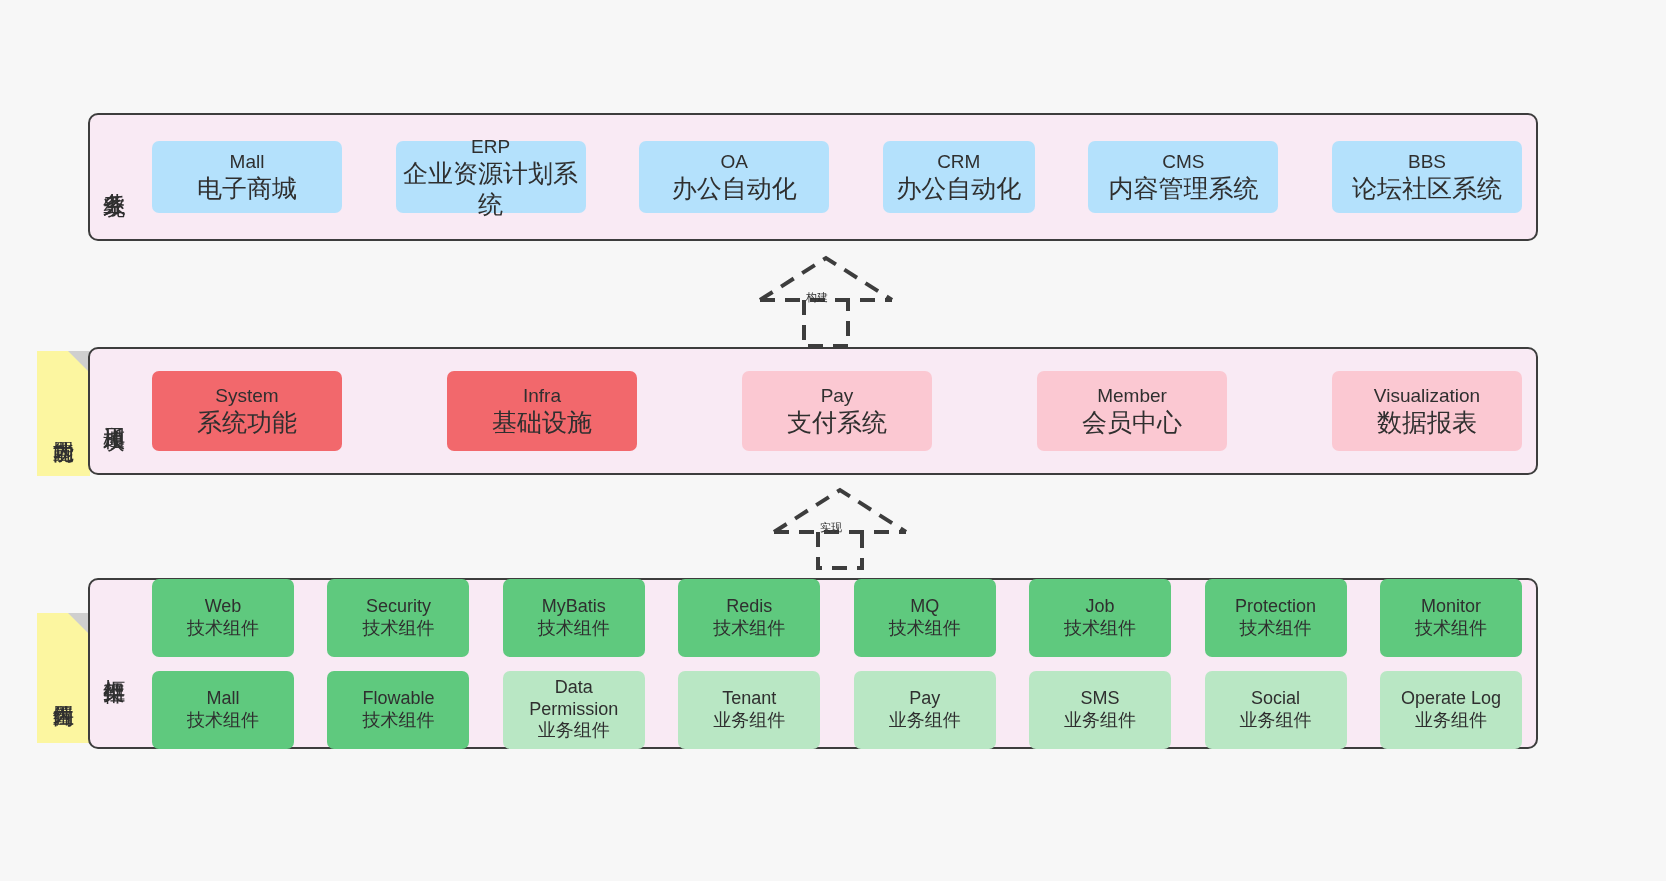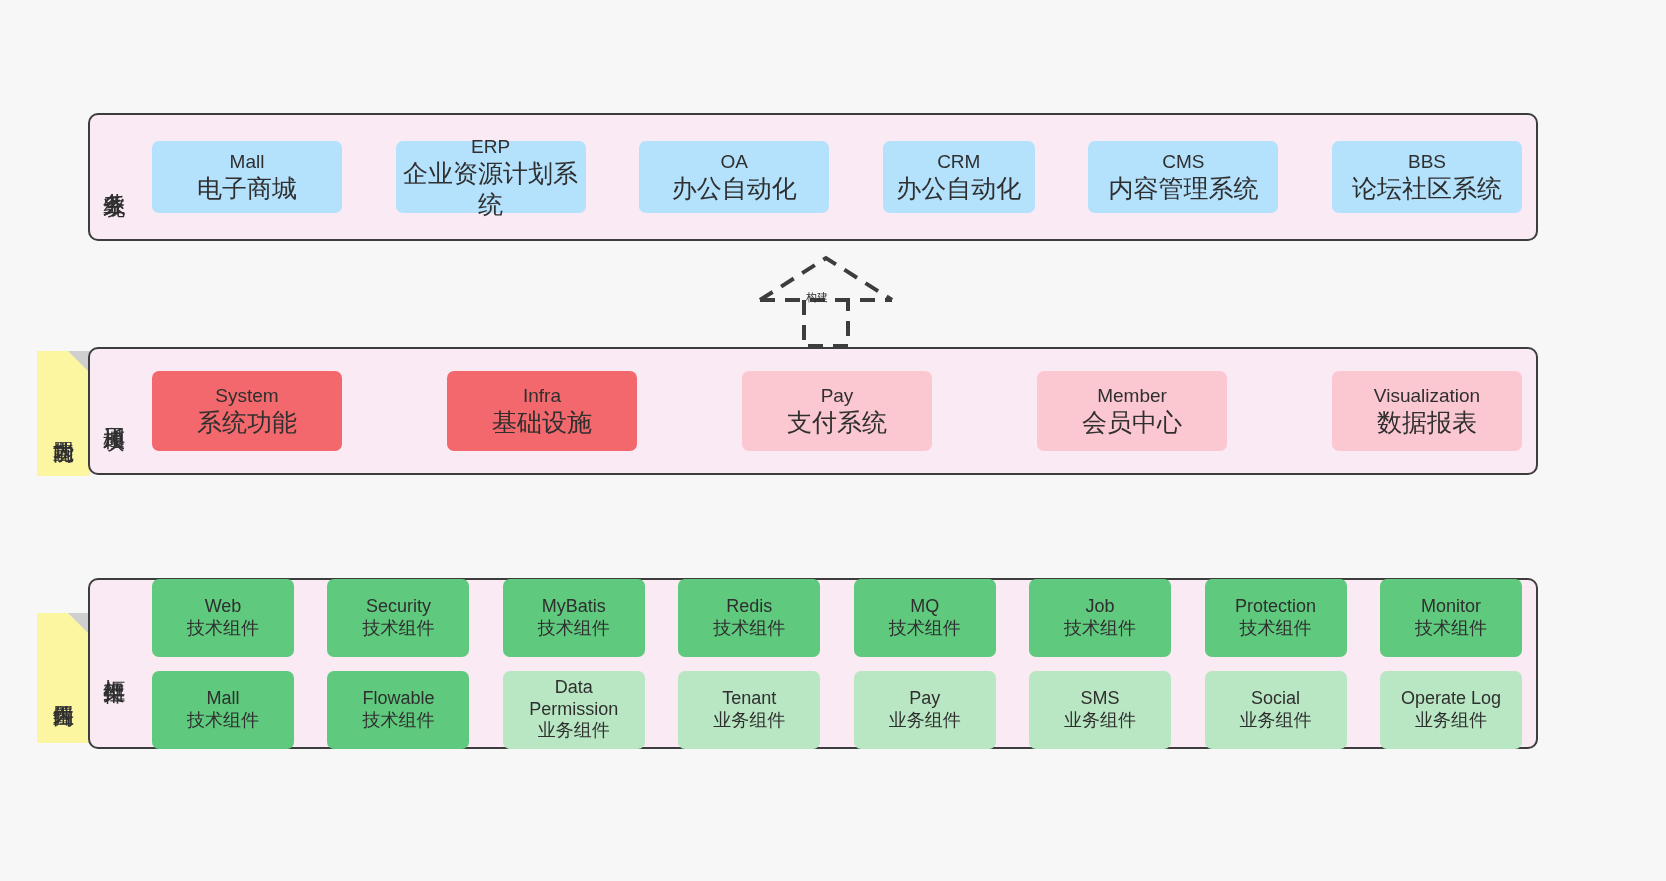--- a/index.html
+++ b/index.html
@@ -206,20 +206,28 @@
           <span class="n-sub">会员中心</span>
         </div>
         <div class="node pinklight" style="width:190px">
           <span class="n-title">Visualization</span>
           <span class="n-sub">数据报表</span>
         </div>
       </div>
     </div>
   </div>
 
+  <div class="uml-arrow" id="arrow-implement">
+    <svg width="160" height="82" viewBox="0 0 160 82">
+      <path d="M 8 44 L 74 2 L 140 44" fill="none" stroke="#3d3d3d" stroke-width="4" stroke-dasharray="15 10" stroke-linecap="butt"></path>
+      <path d="M 8 44 L 140 44" fill="none" stroke="#3d3d3d" stroke-width="4" stroke-dasharray="15 10"></path>
+      <path d="M 52 44 L 52 80 L 96 80 L 96 44" fill="none" stroke="#3d3d3d" stroke-width="4" stroke-dasharray="15 10"></path>
+    </svg>
+    <span class="uml-label">实现</span>
+  </div>
 
   <div class="sticky" id="sticky-builtin-component">
     <span>内置组件</span>
   </div>
 
   <div class="layer" id="layer-framework">
     <div class="layer-title">框架组件</div>
     <div class="layer-body">
 
       <div class="node-row">

